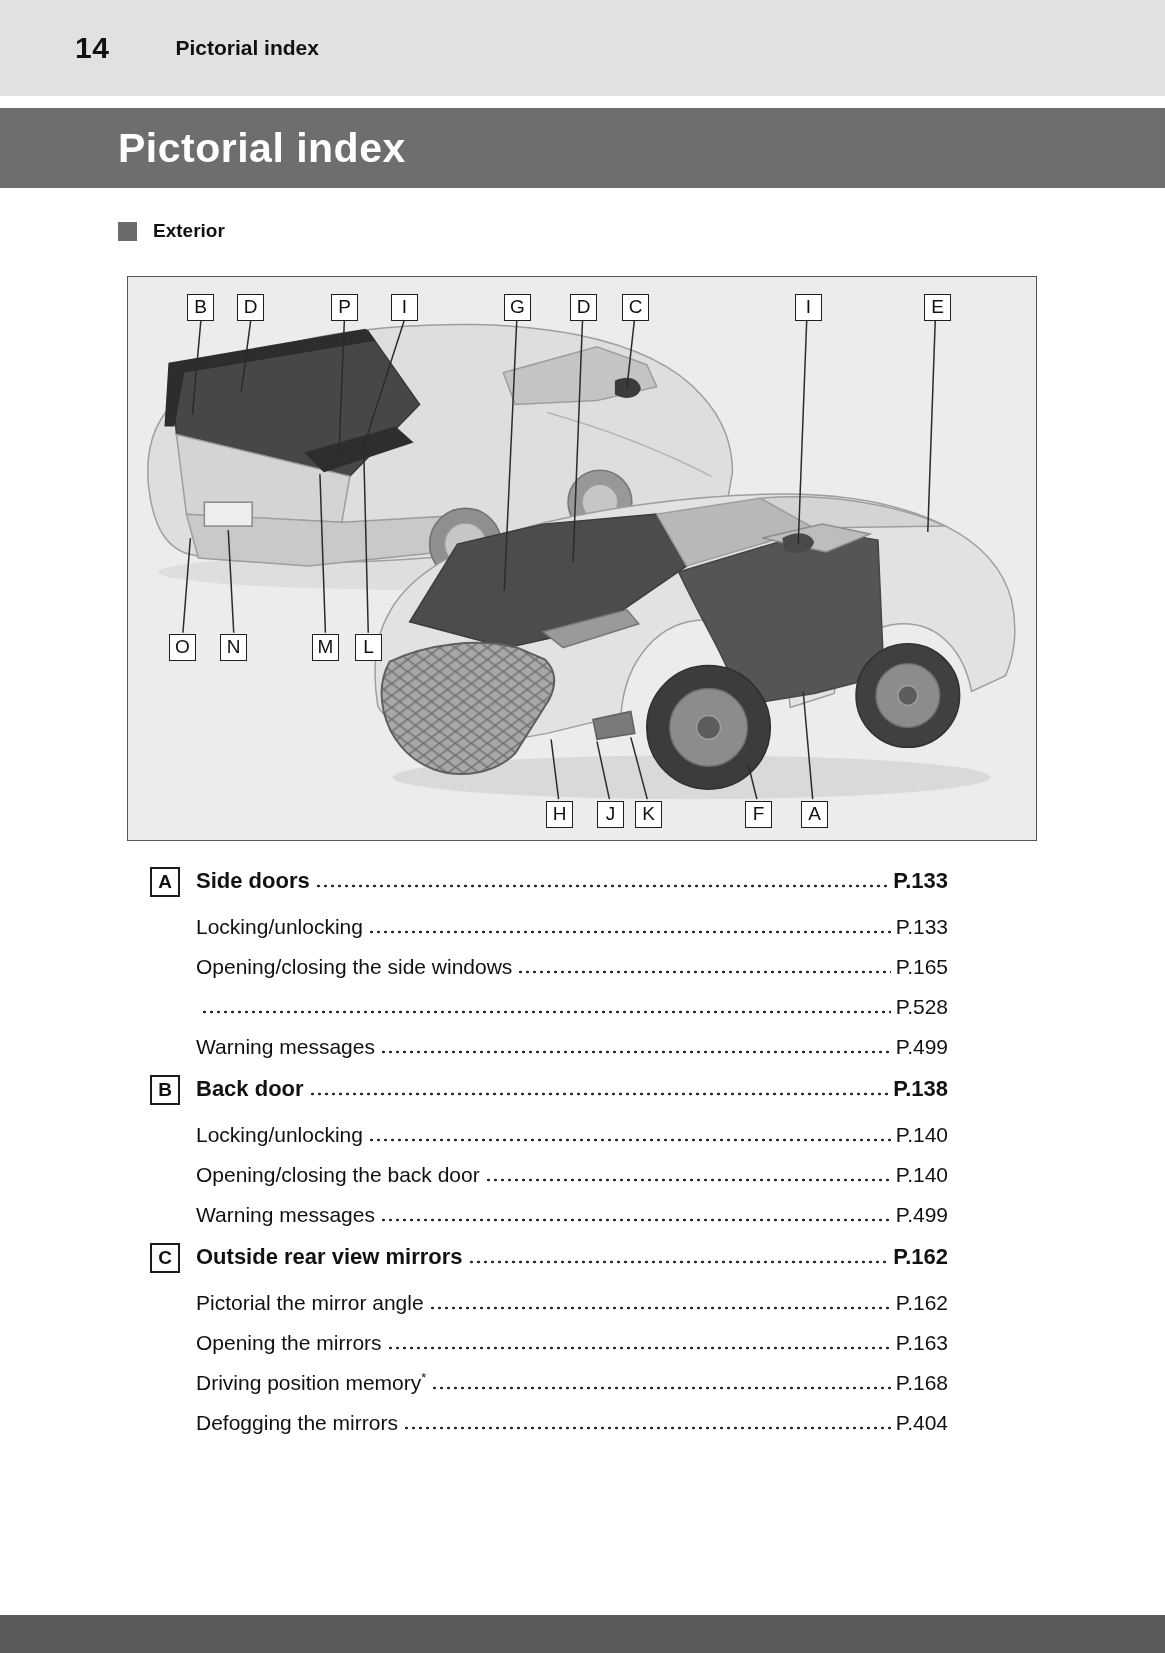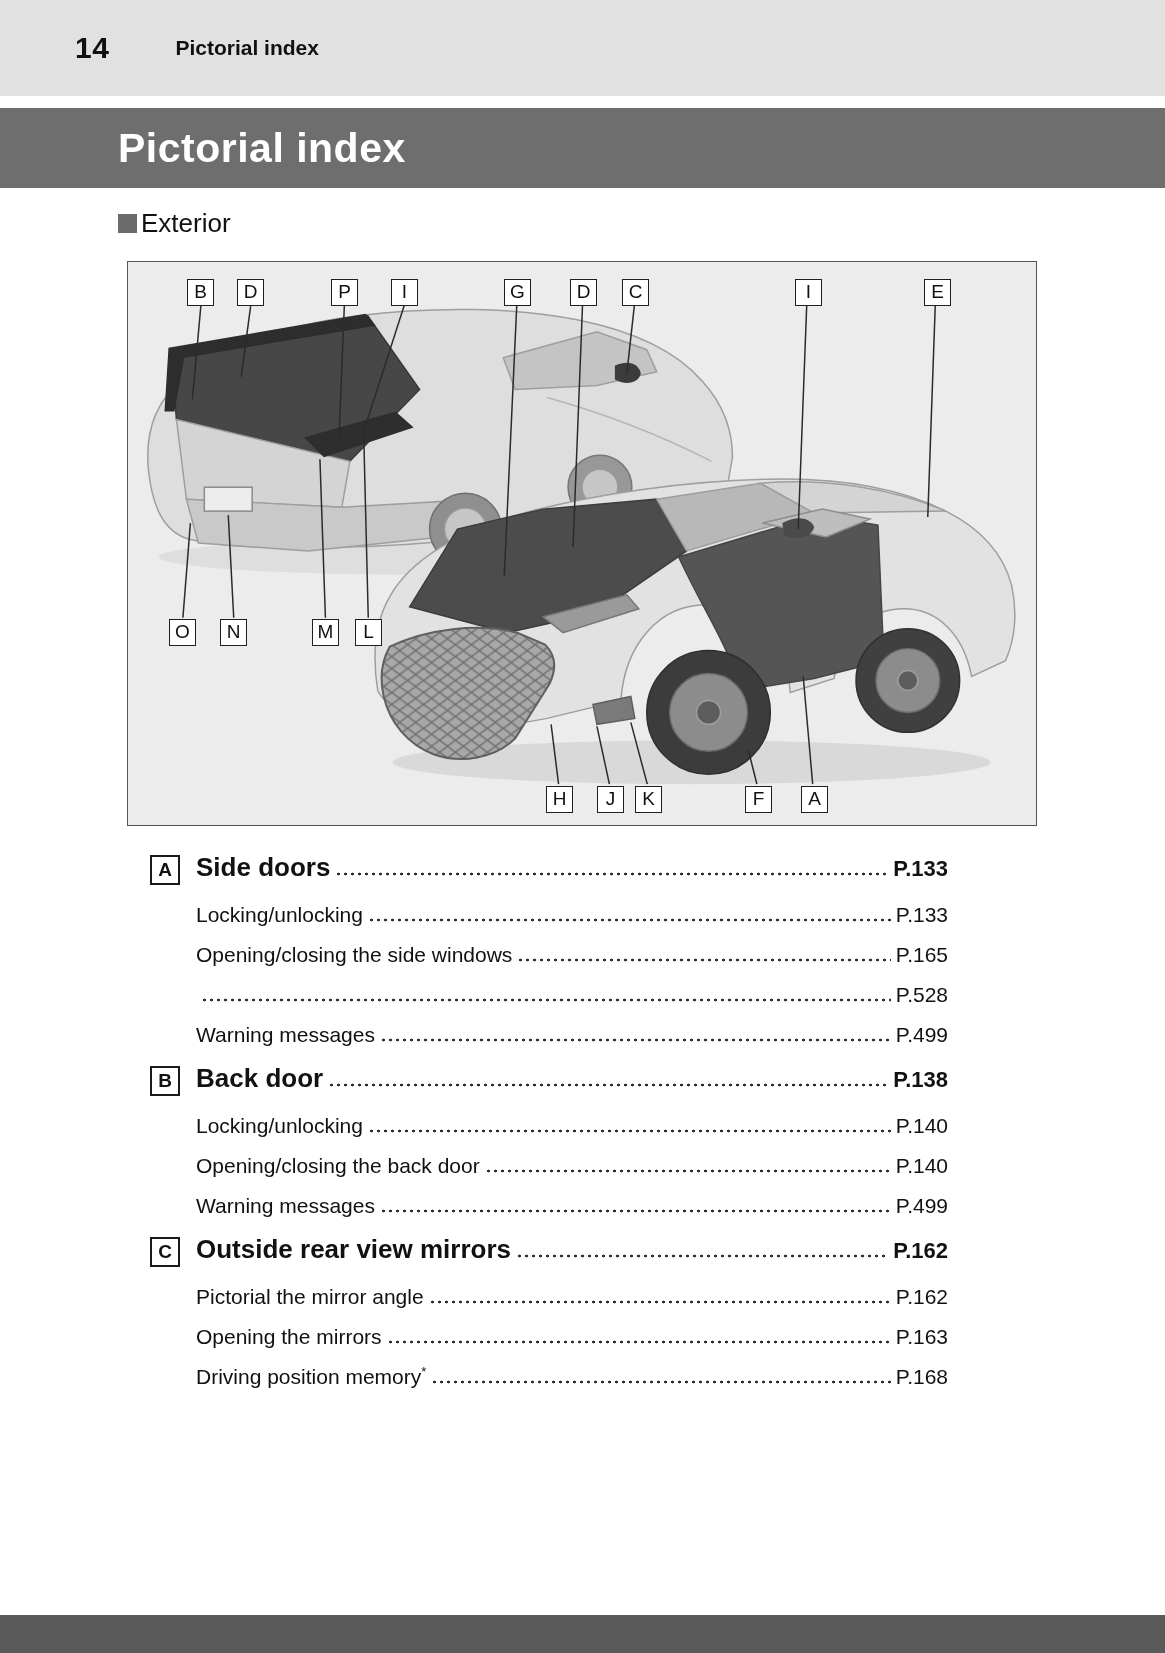--- a/index.html
+++ b/index.html
@@ -11,37 +11,37 @@
   .page-number{margin-left:75px;font-size:30px;font-weight:700;letter-spacing:.5px;}
   .header-title{margin-left:66px;font-size:21px;font-weight:700;}
 
   
   .banner{margin-top:12px;height:80px;background:var(--banner-bg,#6e6e6e);display:flex;align-items:center;}
   .banner h1{margin:0 0 0 118px;color:#fff;font-size:41px;font-weight:700;letter-spacing:.5px;}
 
   
   .section-heading{margin:20px 0 0 118px;display:flex;align-items:center;}
   .bullet{width:19px;height:19px;background:#6b6b6b;display:inline-block;margin-right:4px;}
-  .section-heading h2{margin:0;font-size:26px;font-weight:400;}
+  .section-heading h2{margin:12px;font-size:19px;font-weight:700;}
 
   
   .diagram{position:relative;margin:22px 0 0 127px;width:908px;height:563px;
            border:1px solid #555;background:var(--diagram-bg,#ececec);}
   .diagram svg{position:absolute;left:0;top:0;}
   .callout{position:absolute;width:27px;height:27px;background:#fff;border:1.5px solid #1f1f1f;
            box-sizing:border-box;text-align:center;line-height:24px;font-size:19px;color:#111;}
 
   
   .toc{margin:26px 0 0 150px;width:798px;}
   .toc-section{display:flex;align-items:baseline;margin:16px 0 18px;}
   .toc-section:first-child{margin-top:0;}
   .toc-item{display:flex;align-items:baseline;margin:0 0 16px;padding-left:46px;justify-content:space-between;}
   .letter-badge{display:inline-block;width:30px;height:30px;box-sizing:border-box;border:2px solid #1a1a1a;
                 background:#fff;text-align:center;line-height:26px;font-size:19px;font-weight:700;margin-right:16px;flex:none;}
-  .toc-title{font-size:26px;font-weight:700;white-space:nowrap;}
+  .toc-title{font-size:22px;font-weight:700;white-space:nowrap;}
   .toc-label{font-size:21px;white-space:nowrap;}
   .toc-label sup{font-size:13px;line-height:0;}
   .dots{flex:1;min-width:20px;height:4px;margin:0 5px;
         background-image:radial-gradient(circle,#2e2e2e 1.3px,transparent 1.6px);
         background-size:7px 4px;background-repeat:repeat-x;background-position:0 100%;}
   .toc-page{font-size:21px;white-space:nowrap;}
   .toc-section .toc-page{font-size:22px;font-weight:700;}
 
   
   .page-footer{position:absolute;left:0;bottom:0;width:100%;height:38px;background:var(--footer-bg,#5a5a5a);}
@@ -219,17 +219,22 @@
     <div class="toc-item">
       <span class="toc-label"><span>Opening the mirrors</span><sup></sup></span>
       <span class="dots"></span>
       <span class="toc-page">P.163</span>
     </div>
     <div class="toc-item">
       <span class="toc-label"><span>Driving position memory</span><sup>*</sup></span>
       <span class="dots"></span>
       <span class="toc-page">P.168</span>
     </div>
+    <div class="toc-item">
+      <span class="toc-label"><span>Defogging the mirrors</span><sup></sup></span>
+      <span class="dots"></span>
+      <span class="toc-page">P.404</span>
+    </div>
 
   </div>
 
   <footer class="page-footer"></footer>
 </div>
 
 </body></html>

